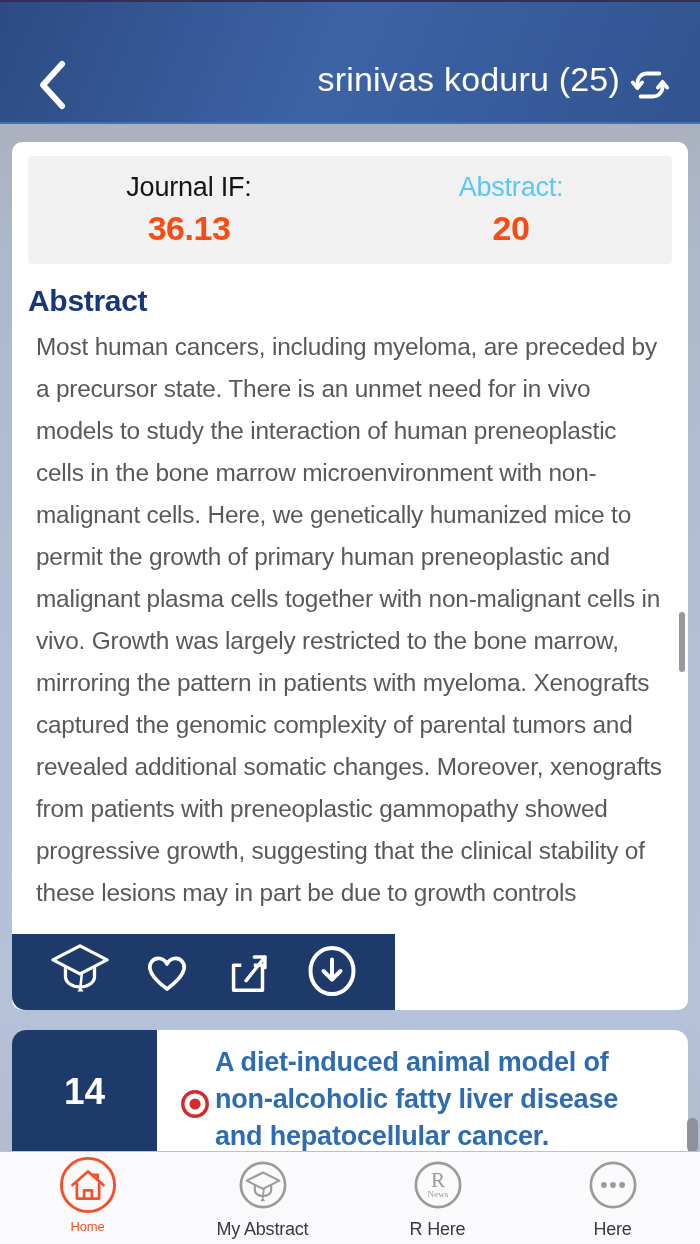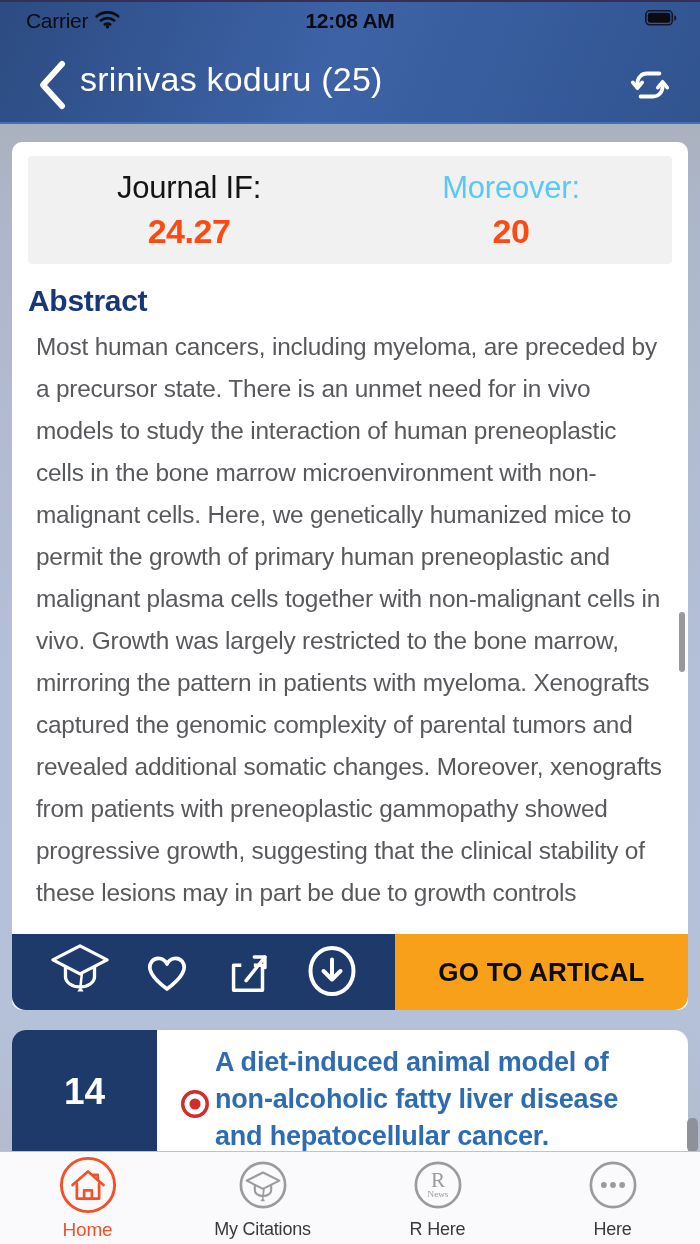--- a/index.html
+++ b/index.html
@@ -25,37 +25,37 @@
   }
   .sb-left{ position:absolute; left:26px; display:flex; align-items:center; gap:7px; }
   .sb-carrier{ font-size:21px; letter-spacing:-0.3px; }
   .sb-time{ position:absolute; left:0; right:0; text-align:center; font-size:21px; font-weight:700; letter-spacing:-0.3px; }
   .sb-batt{ position:absolute; right:22px; top:3px; }
 
   .navrow{ position:absolute; top:50px; left:0; right:0; height:66px; }
   .back-btn{ position:absolute; left:26px; top:6px; width:52px; height:56px;
     background:transparent; border:none; cursor:pointer; }
   .nav-title{
-    position:absolute; left:80px; right:80px; top:8px; text-align:left;
+    position:absolute; left:80px; right:80px; top:8px; text-align:right;
     color:#fff; font-size:34px; font-weight:500; letter-spacing:0.2px;
   }
   .refresh-btn{ position:absolute; right:24px; top:8px; width:52px; height:52px;
     background:transparent; border:none; cursor:pointer; }
 
   
   .card{
     position:absolute; left:12px; right:12px; top:142px; height:868px;
     background:#ffffff; border-radius:10px;
   }
   .stats{
     position:absolute; left:16px; right:16px; top:14px; height:108px;
     background:#f1f1f2; border-radius:4px; display:flex;
   }
   .stat{ flex:1; display:flex; flex-direction:column; align-items:center; justify-content:center; gap:6px; }
-  .stat-label{ font-size:31px; letter-spacing:-0.2px; }
+  .stat-label{ font-size:27px; letter-spacing:-0.2px; }
   .stat-label.dark{ color:#141414; }
   .stat-label.blue{ color:#5ac8f5; }
   .stat-value{ font-size:34px; font-weight:700; color:#fb4a12; letter-spacing:-0.5px; }
 
   .abstract-heading{
     position:absolute; left:16px; top:142px;
     font-size:30px; font-weight:700; color:#16387b; letter-spacing:-0.3px;
   }
   .abstract-text{
     position:absolute; left:24px; top:184px; width:634px; height:588px;
@@ -104,50 +104,29 @@
     position:absolute; left:0; right:0; bottom:0; height:93px;
     background:#fafafc; border-top:1px solid #c2c2c6; display:flex; z-index:10;
   }
   .tab{
     flex:1; display:flex; flex-direction:column; align-items:center;
     padding-top:3px; gap:4px; background:transparent; border:none; cursor:pointer;
     font-family:"Liberation Sans", sans-serif;
   }
   .tab-iconbox{ height:60px; display:flex; align-items:center; justify-content:center; }
   .tab-label{ font-size:18px; color:#3a3a3e; letter-spacing:-0.2px; }
-  .tab.active .tab-label{ color:#f4502a; font-size:19px; }
+  .tab.active .tab-label{ color:#f4502a; font-size:13px; }
   .tab-glyph-text{ font-family:"Liberation Serif", serif; }
 </style>
 </head>
 <body>
 
 <div class="screen">
 
   <div class="header">
-    <div class="statusbar">
-      <div class="sb-left">
-        <span class="sb-carrier">Carrier</span>
-        <span>
-          <svg width="25" height="20" viewBox="0 0 28 22" fill="none">
-            <path d="M2 8 a17 15 0 0 1 24 0" stroke="#0b0b14" stroke-width="3" stroke-linecap="round"></path>
-            <path d="M6.6 12.6 a11 10 0 0 1 14.8 0" stroke="#0b0b14" stroke-width="3" stroke-linecap="round"></path>
-            <path d="M11 17 a5.3 5 0 0 1 6 0" stroke="#0b0b14" stroke-width="3" stroke-linecap="round"></path>
-            <circle cx="14" cy="19.6" r="1.9" fill="#0b0b14"></circle>
-          </svg>
-        </span>
-      </div>
-      <div class="sb-time">12:08 AM</div>
-      <div class="sb-batt">
-        <svg width="33" height="16" viewBox="0 0 33 16">
-          <rect x="0.8" y="0.8" width="26.5" height="14" rx="4" fill="none" stroke="#13132a" stroke-width="1.6"></rect>
-          <rect x="2.8" y="2.8" width="22.5" height="10" rx="2.4" fill="#0b0b14"></rect>
-          <path d="M29.3 5 a3.2 3.2 0 0 1 0 6 Z" fill="#13132a"></path>
-        </svg>
-      </div>
-    </div>
 
     <div class="navrow">
       <button class="back-btn" aria-label="back">
         <span>
           <svg width="34" height="52" viewBox="0 0 34 52" fill="none">
             <path d="M27 5 L8 26 L27 47" stroke="#ffffff" stroke-width="6" stroke-linecap="round" stroke-linejoin="round"></path>
           </svg>
         </span>
       </button>
       <div class="nav-title">srinivas koduru (25)</div>
@@ -161,24 +140,24 @@
           </svg>
         </span>
       </button>
     </div>
   </div>
 
   <div class="card">
     <div class="stats">
       <div class="stat">
         <div class="stat-label dark">Journal IF:</div>
-        <div class="stat-value">24.27</div>
+        <div class="stat-value">36.13</div>
       </div>
       <div class="stat">
-        <div class="stat-label blue">Moreover:</div>
+        <div class="stat-label blue">Abstract:</div>
         <div class="stat-value">20</div>
       </div>
     </div>
 
     <h2 class="abstract-heading">Abstract</h2>
     <div class="abstract-text">Most human cancers, including myeloma, are preceded by a precursor state. There is an unmet need for in vivo models to study the interaction of human preneoplastic cells in the bone marrow microenvironment with non-malignant cells. Here, we genetically humanized mice to permit the growth of primary human preneoplastic and malignant plasma cells together with non-malignant cells in vivo. Growth was largely restricted to the bone marrow, mirroring the pattern in patients with myeloma. Xenografts captured the genomic complexity of parental tumors and revealed additional somatic changes. Moreover, xenografts from patients with preneoplastic gammopathy showed progressive growth, suggesting that the clinical stability of these lesions may in part be due to growth controls extrinsic to tumor cells. These data demonstrate a new approach to investigate the entire spectrum of human plasma cell neoplasia and illustrate the utility of humanized models for understanding the functional diversity of human tumors.</div>
     <div class="abs-scroll-thumb"></div>
 
     <div class="actionbar">
       <div class="ab-left">
@@ -211,21 +190,20 @@
         <button class="ab-icon-btn" aria-label="download">
           <span>
             <svg width="56" height="56" viewBox="0 0 56 56" fill="none">
               <ellipse cx="28" cy="28" rx="21.5" ry="23" stroke="#fff" stroke-width="4"></ellipse>
               <path d="M28 16.5 v19" stroke="#fff" stroke-width="4" stroke-linecap="round"></path>
               <path d="M19.5 28 L28 36.5 L36.5 28" stroke="#fff" stroke-width="4" stroke-linecap="round" stroke-linejoin="round"></path>
             </svg>
           </span>
         </button>
       </div>
-      <button class="ab-go">GO TO ARTICAL</button>
     </div>
   </div>
 
   <div class="next-card">
     <div class="next-num">14</div>
     <div class="next-body">
       <span class="bullseye-wrap">
         <svg width="32" height="32" viewBox="0 0 30 30" fill="none">
           <circle cx="15" cy="15" r="11.5" stroke="#d22d2d" stroke-width="3.2"></circle>
           <circle cx="15" cy="15" r="5.2" fill="#d22d2d"></circle>
@@ -255,21 +233,21 @@
     <button class="tab">
       <span class="tab-iconbox">
         <svg width="50" height="50" viewBox="0 0 52 52" fill="none">
           <circle cx="26" cy="26" r="23" stroke="#9b9b9b" stroke-width="2.8"></circle>
           <path d="M26 13 L43 21.5 L26 30 L9 21.5 Z" stroke="#9b9b9b" stroke-width="2.2" stroke-linejoin="round"></path>
           <path d="M17.5 25.5 v6 c0 3.4 3.8 6 8.5 6 s8.5 -2.6 8.5 -6 v-6" stroke="#9b9b9b" stroke-width="2.2"></path>
           <path d="M27 29.5 L25.8 39" stroke="#9b9b9b" stroke-width="1.8" stroke-linecap="round"></path>
           <path d="M25.8 39 l2.4 4 h-4.8 Z" fill="#9b9b9b"></path>
         </svg>
       </span>
-      <span class="tab-label">My Citations</span>
+      <span class="tab-label">My Abstract</span>
     </button>
 
     <button class="tab">
       <span class="tab-iconbox">
         <svg width="50" height="50" viewBox="0 0 52 52" fill="none">
           <circle cx="26" cy="26" r="23" stroke="#9b9b9b" stroke-width="2.8"></circle>
           <text class="tab-glyph-text" x="26" y="28" font-size="22" fill="#9b9b9b" text-anchor="middle">R</text>
           <text class="tab-glyph-text" x="26" y="38.5" font-size="9.5" fill="#9b9b9b" text-anchor="middle">News</text>
         </svg>
       </span>

